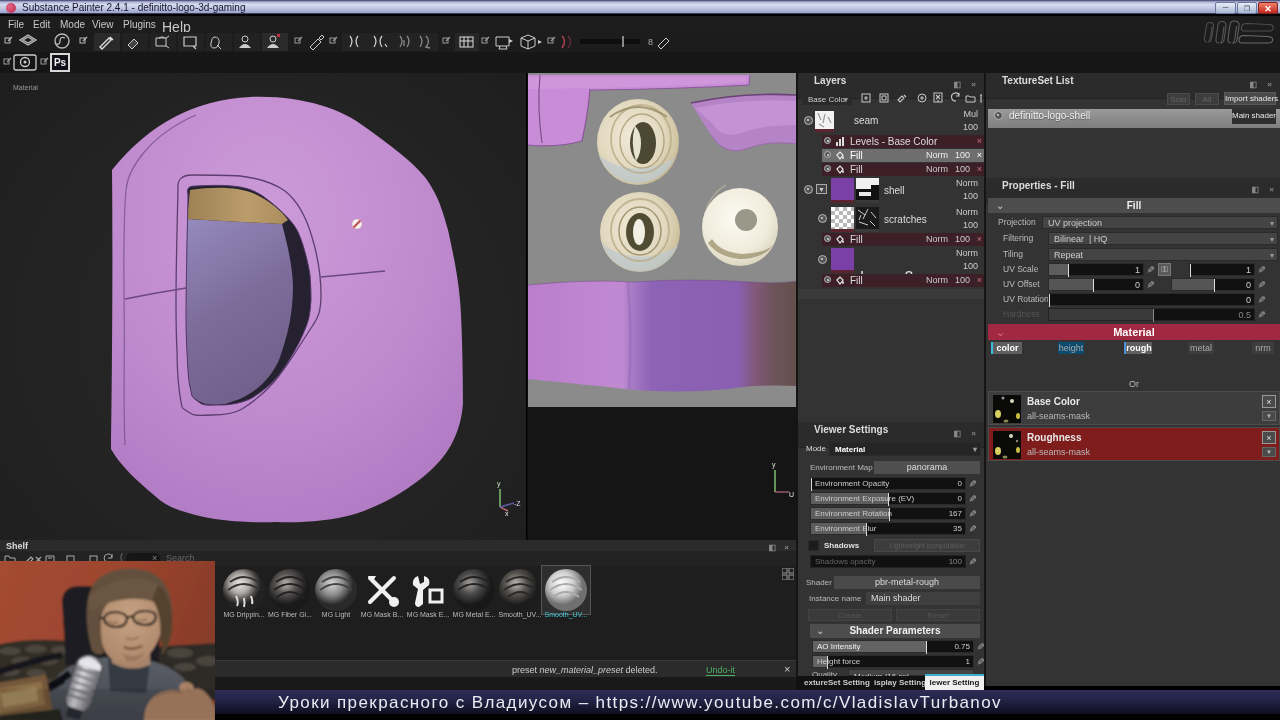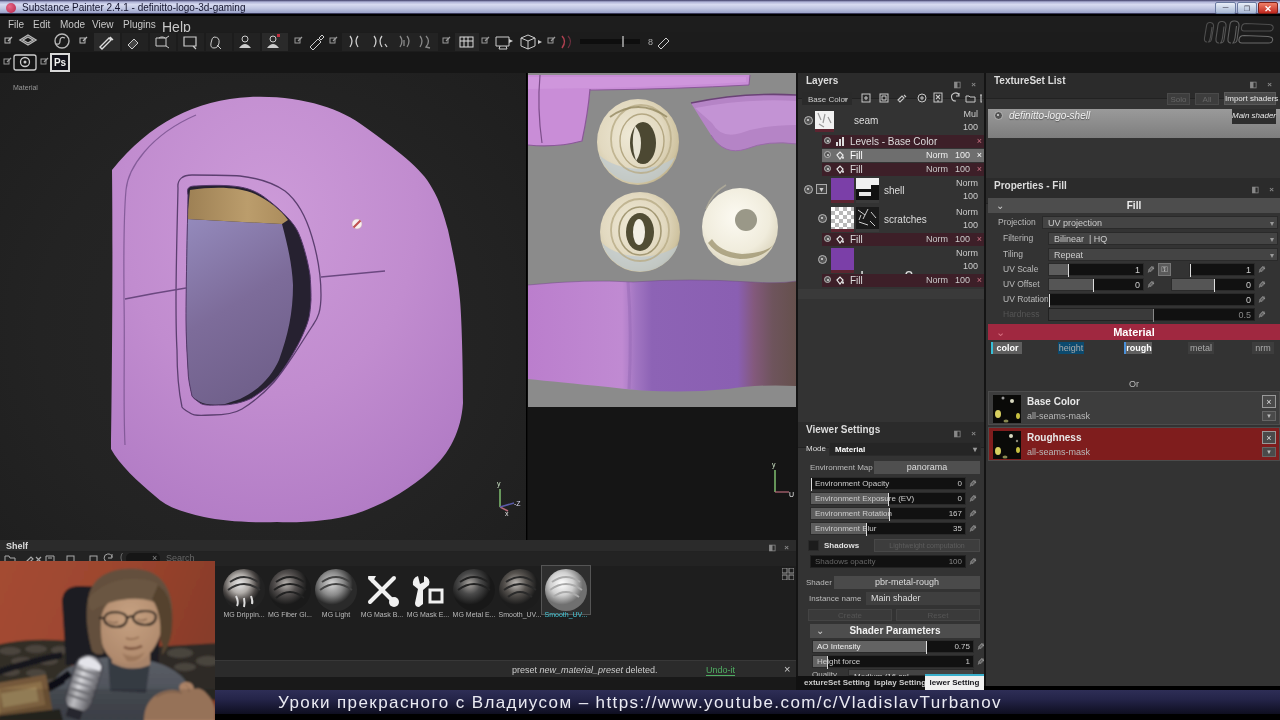--- a/index.html
+++ b/index.html
@@ -1,20 +1,20 @@
 <!DOCTYPE html>
 <html><head>
 <meta charset="utf-8">
 <style>
 * { margin:0; padding:0; box-sizing:border-box; }
 html,body { width:1280px; height:720px; overflow:hidden; background:#000; }
 body { font-family:"Liberation Sans", sans-serif; position:relative; }
 .abs { position:absolute; }
 .txt { color:#c8c8c8; font-size:9px; }
-.phead { position:absolute; left:0; top:0; width:100%; height:26px; background:#2b2b2b; color:#dcdcdc; font-weight:bold; font-size:10px; line-height:16px; padding-left:8px; border-bottom:1px solid #222; }
+.phead { position:absolute; left:0; top:0; width:100%; height:26px; background:#2b2b2b; color:#dcdcdc; font-weight:bold; font-size:10px; line-height:16px; padding-left:16px; border-bottom:1px solid #222; }
 .picons { position:absolute; right:4px; top:4px; color:#888; font-size:8px; letter-spacing:4px; }
 .drop { position:absolute; background:#444444; color:#ccc; font-size:9px; line-height:13px; padding-left:5px; border:1px solid #2a2a2a; }
 .drop:after { content:"\25BE"; position:absolute; right:3px; top:0; color:#999; font-size:8px; }
 .slider { position:absolute; background:#111; border:1px solid #2a2a2a; color:#ccc; font-size:9px; line-height:12px; }
 .sfill { position:absolute; left:0; top:0; bottom:0; background:#5d5d5d; }
 .slab { position:absolute; left:4px; top:0; white-space:nowrap; }
 .sval { position:absolute; right:3px; top:0; }
 .pen { position:absolute; width:11px; height:11px; }
 .pen:before { content:"\270E"; color:#aaa; font-size:10px; position:absolute; transform:rotate(90deg); left:0; top:0; }
 .lab { position:absolute; color:#bbb; font-size:9px; white-space:nowrap; }
@@ -458,21 +458,21 @@
   <span class="abs" style="left:78px;top:2px;color:#ccc;font-size:8px;font-weight:bold;white-space:nowrap;">isplay Setting</span>
   <div class="abs" style="left:129px;top:-2px;width:59px;height:16px;background:#f0f0f0;border-top:2px solid #3ab0cc;color:#16161c;font-size:8px;font-weight:bold;text-align:center;line-height:13px;white-space:nowrap;">lewer Setting</div>
 </div>
 
 <div class="abs" id="rightcol" style="left:984px;top:73px;width:296px;height:613px;background:#333333;border-left:2px solid #141414;">
 
   <div class="phead">TextureSet List <span class="picons">◧ ×</span></div>
   <div class="abs" style="left:181px;top:20px;width:23px;height:12px;background:#3d3d3d;border:1px solid #4a4a4a;color:#666;font-size:8px;text-align:center;line-height:11px;">Solo</div>
   <div class="abs" style="left:209px;top:20px;width:24px;height:12px;background:#3d3d3d;border:1px solid #4a4a4a;color:#666;font-size:8px;text-align:center;line-height:11px;">All</div>
   <div class="abs" style="left:238px;top:19px;width:52px;height:13px;background:#4a4a4a;border:1px solid #5a5a5a;color:#e8e8e8;font-size:8px;text-align:center;line-height:12px;white-space:nowrap;">Import shaders</div>
-  <div class="abs" style="left:2px;top:36px;width:292px;height:29px;background:linear-gradient(#9a9a9a,#7e7e7e);font-style:italic;">
+  <div class="abs" style="left:2px;top:36px;width:292px;height:19px;background:linear-gradient(#9a9a9a,#7e7e7e);">
     <span class="eye" style="left:6px;top:2px;"></span>
     <span class="abs" style="left:21px;top:1px;font-size:10px;color:#f2f2f2;text-shadow:0 1px 1px #555;white-space:nowrap;">definitto-logo-shell</span>
     <span class="abs" style="left:244px;top:0px;width:44px;height:15px;background:#2e2e2e;color:#e8e8e8;font-size:8px;text-align:center;line-height:14px;white-space:nowrap;">Main shader</span>
   </div>
 
   <div class="abs" id="propfill" style="left:0;top:105px;width:296px;height:508px;background:#333;">
     <div class="phead">Properties - Fill <span class="picons">◧ ×</span></div>
     <div class="abs" style="left:2px;top:20px;width:292px;height:15px;background:#4d4d4d;color:#f0f0f0;font-weight:bold;font-size:10px;text-align:center;line-height:15px;">Fill<span style="position:absolute;left:8px;color:#ccc;font-weight:normal;">⌄</span></div>
     <span class="lab" style="left:12px;top:39px;">Projection</span>
     <div class="drop" style="left:56px;top:38px;width:236px;height:13px;">UV projection</div>

